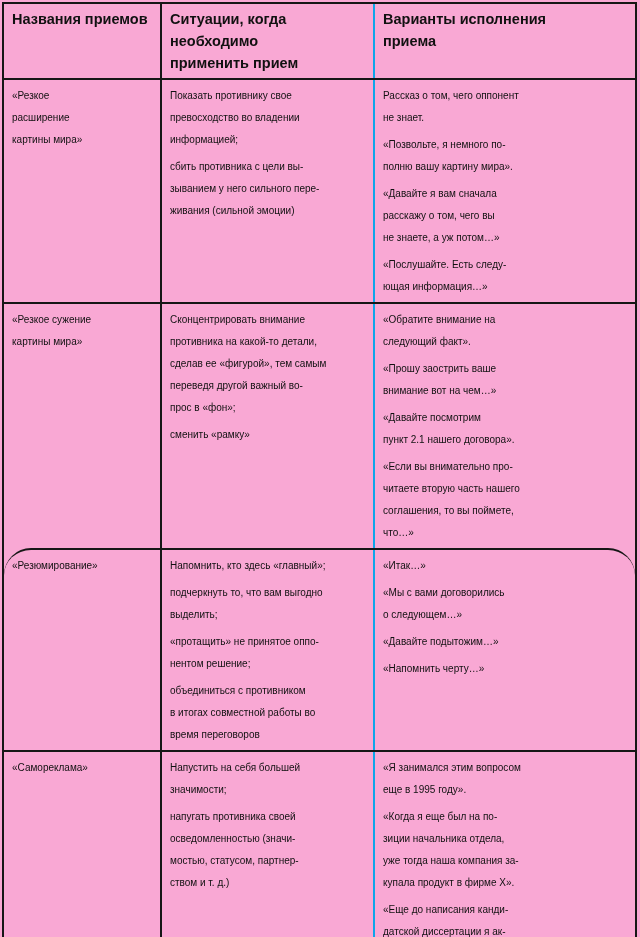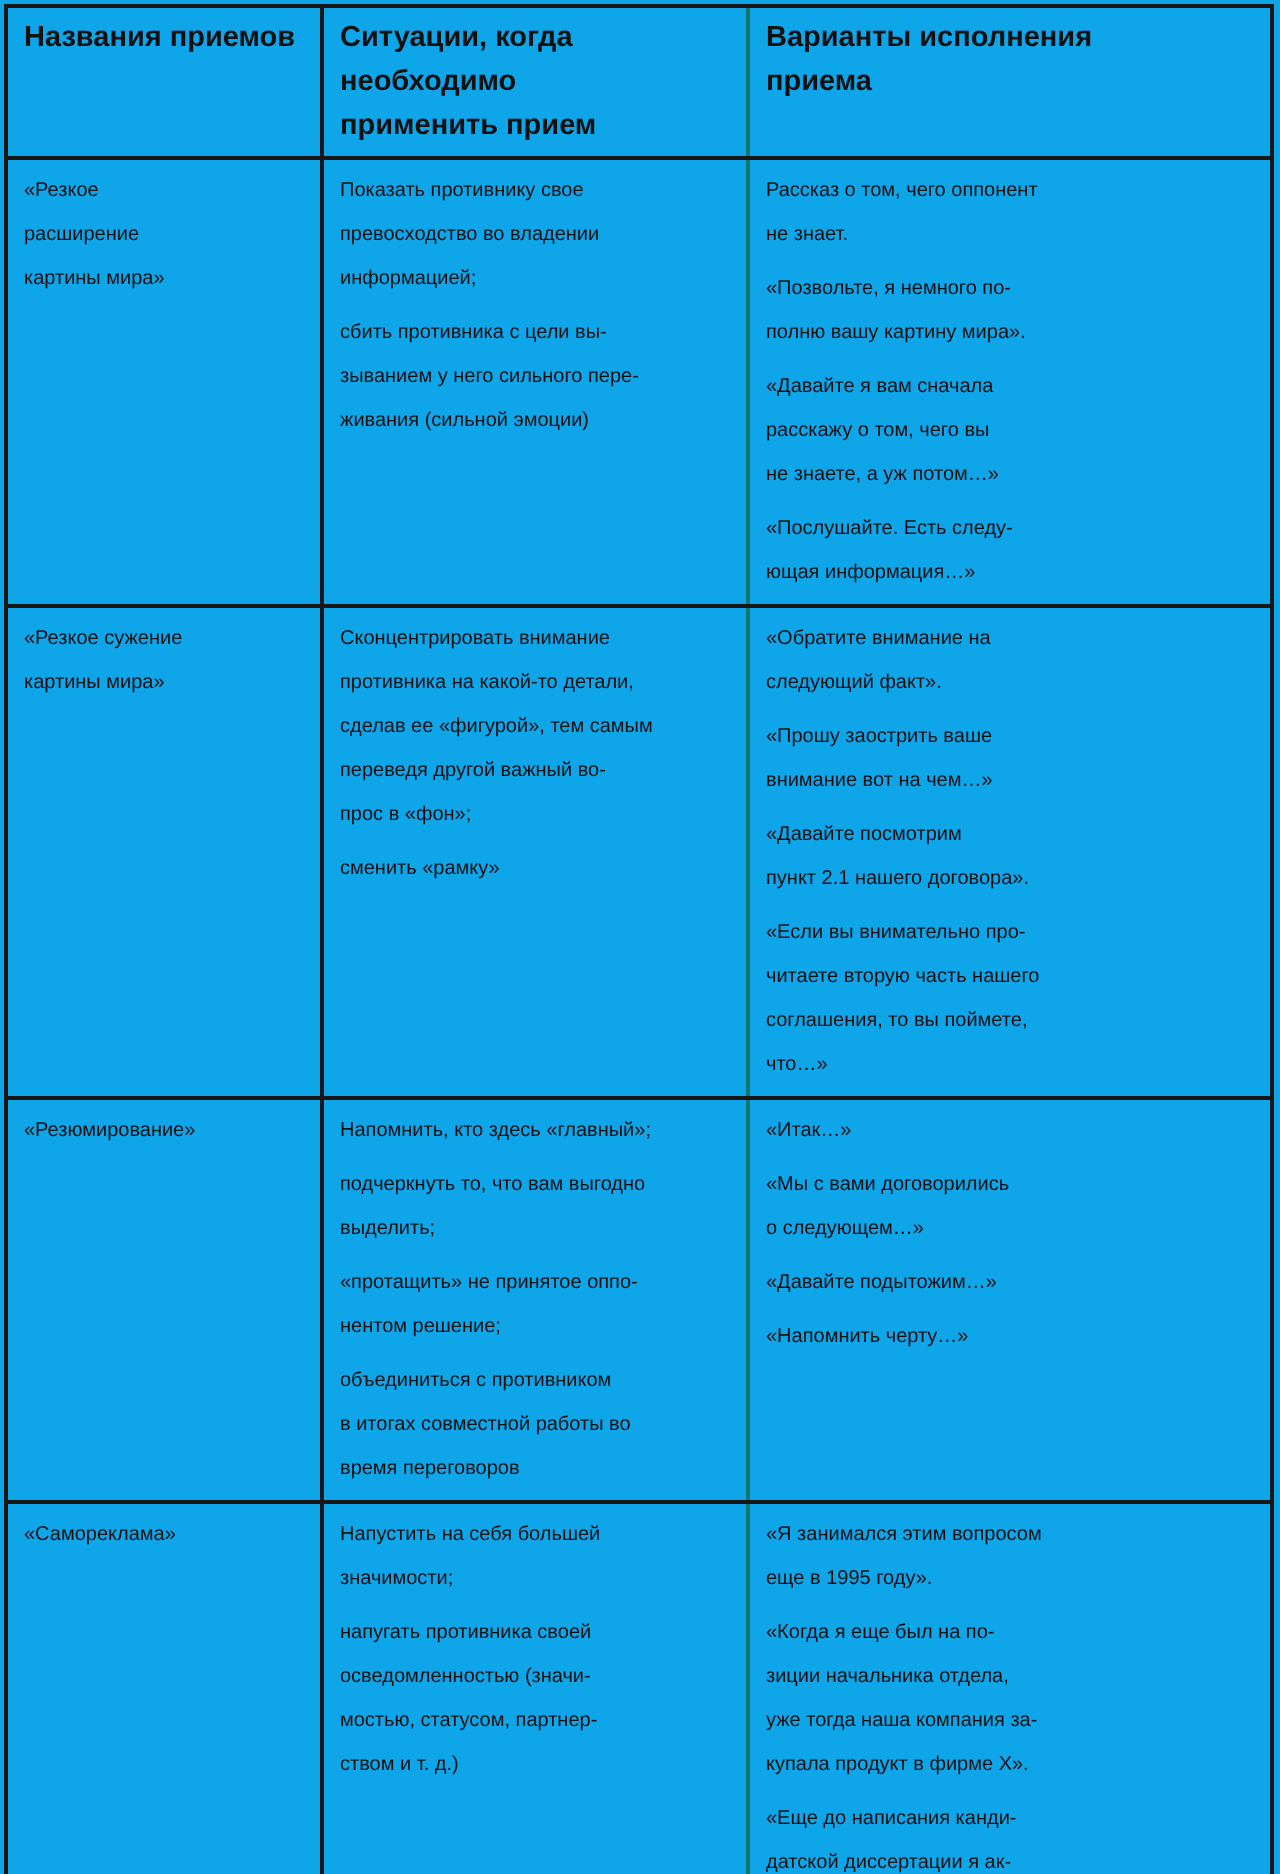--- a/index.html
+++ b/index.html
@@ -7,21 +7,21 @@
     padding: 0;
     background: #ffffff;
     font-family: "Liberation Sans", "DejaVu Sans", sans-serif;
     color: #111111;
   }
   .page {
     width: 640px;
     height: 937px;
     box-sizing: border-box;
     padding: 2px 3px 5px 2px;
-    background: #0ea5e9;
+    background: #f9a8d4;
     overflow: hidden;
   }
   .tbl {
     box-sizing: border-box;
     width: 100%;
     border: 2px solid #161616;
     border-bottom-width: 3px;
   }
   .row {
     display: flex;
@@ -32,33 +32,33 @@
   }
   .cell {
     box-sizing: border-box;
     padding: 5px 8px 4px 8px;
     font-size: 10px;
     line-height: 22px;
     overflow: hidden;
   }
   .c1 { width: 156px; flex: 0 0 auto; }
   .c2 { width: 213px; flex: 0 0 auto; border-left: 2px solid #161616; }
-  .c3 { flex: 1 1 auto; border-left: 2px solid #0f766e; }
+  .c3 { flex: 1 1 auto; border-left: 2px solid #0ea5e9; }
   .hrow .cell {
     font-weight: bold;
     font-size: 14.5px;
     line-height: 22px;
     padding-top: 4px;
     padding-bottom: 4px;
     white-space: pre-line;
   }
   .hrow { min-height: 46px; }
   #rows .row:nth-child(1) { min-height: 220px; }
   #rows .row:nth-child(2) { min-height: 240px; }
-  #rows .row:nth-child(3) { min-height: 200px; }
+  #rows .row:nth-child(3) { min-height: 200px; border-radius: 27px; }
   #rows .row:nth-child(4) { min-height: 216px; }
   .cell p {
     margin: 0;
     white-space: pre-line;
   }
   .cell p + p {
     margin-top: 5px;
   }
 </style>
 </head>

